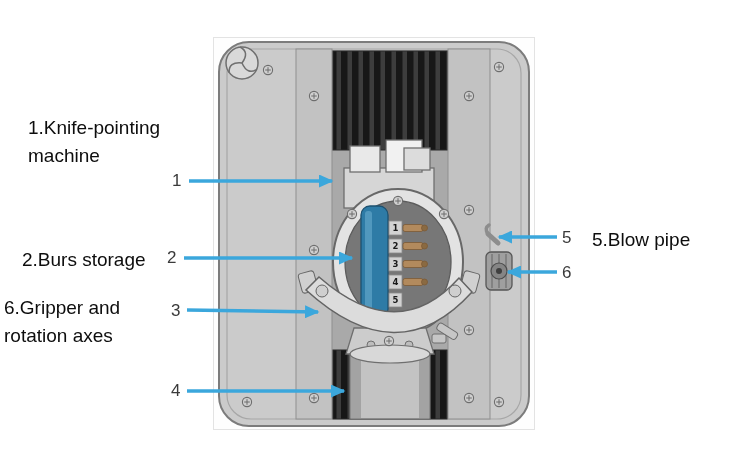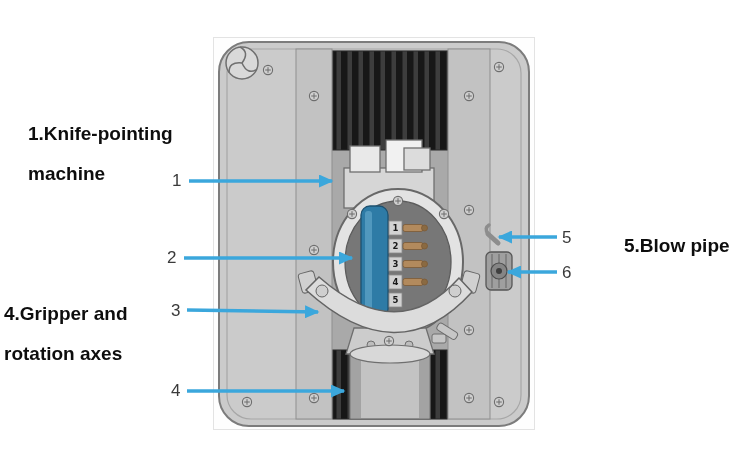--- a/index.html
+++ b/index.html
@@ -8,21 +8,21 @@
     --brass:#b28a5d;
     --label-text:#0d0d0d;
   }
   html,body{margin:0;padding:0;background:#fff;}
   .canvas{
     position:relative;width:750px;height:463px;background:#ffffff;
     overflow:hidden;font-family:"Liberation Sans",sans-serif;
   }
   svg.scene{position:absolute;left:0;top:0;}
   .lbl{
-    position:absolute;font-weight:700;font-size:19px;line-height:40px;
+    position:absolute;font-weight:400;font-size:19px;line-height:28px;
     color:var(--label-text);
   }
   .nowrap{white-space:nowrap;}
   .num{
     position:absolute;font-size:17px;line-height:19px;color:#3a3a3a;
   }
   .arrows line{stroke:var(--arrow);stroke-width:3.5;}
   #ah path{fill:var(--arrow);}
   .slot-num{
     font-family:"DejaVu Sans",sans-serif;font-size:8.5px;font-weight:bold;
@@ -169,23 +169,24 @@
       <line x1="189" y1="181" x2="332" y2="181" marker-end="url(#ah)"></line>
       <line x1="184" y1="258" x2="352" y2="258" marker-end="url(#ah)"></line>
       <line x1="187" y1="310" x2="318" y2="312" marker-end="url(#ah)"></line>
       <line x1="187" y1="391" x2="344" y2="391" marker-end="url(#ah)"></line>
       <line x1="557" y1="237" x2="499" y2="237" marker-end="url(#ah)"></line>
       <line x1="557" y1="272" x2="508" y2="272" marker-end="url(#ah)"></line>
     </g>
   </svg>
 
   <div class="lbl" style="left:28px;top:114px;width:190px">1.Knife-pointing machine</div>
-  <div class="lbl" style="left:4px;top:294px;width:150px">4.Gripper and rotation axes</div>
+  <div class="lbl nowrap" style="left:22px;top:246px">2.Burs storage</div>
+  <div class="lbl" style="left:4px;top:294px;width:150px">6.Gripper and rotation axes</div>
 
-  <div class="lbl nowrap" style="left:624px;top:226px">5.Blow pipe</div>
+  <div class="lbl nowrap" style="left:592px;top:226px">5.Blow pipe</div>
 
   <div class="num" style="left:172px;top:171px">1</div>
   <div class="num" style="left:167px;top:248px">2</div>
   <div class="num" style="left:171px;top:301px">3</div>
   <div class="num" style="left:171px;top:381px">4</div>
   <div class="num" style="left:562px;top:228px">5</div>
   <div class="num" style="left:562px;top:263px">6</div>
 
 </div>
 

